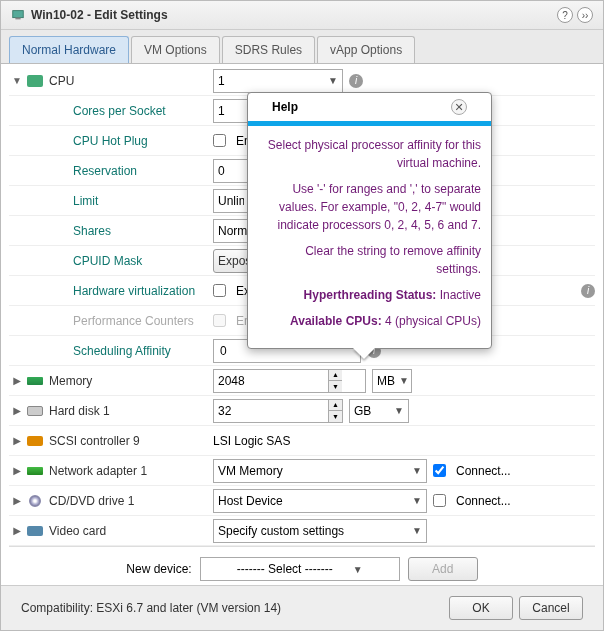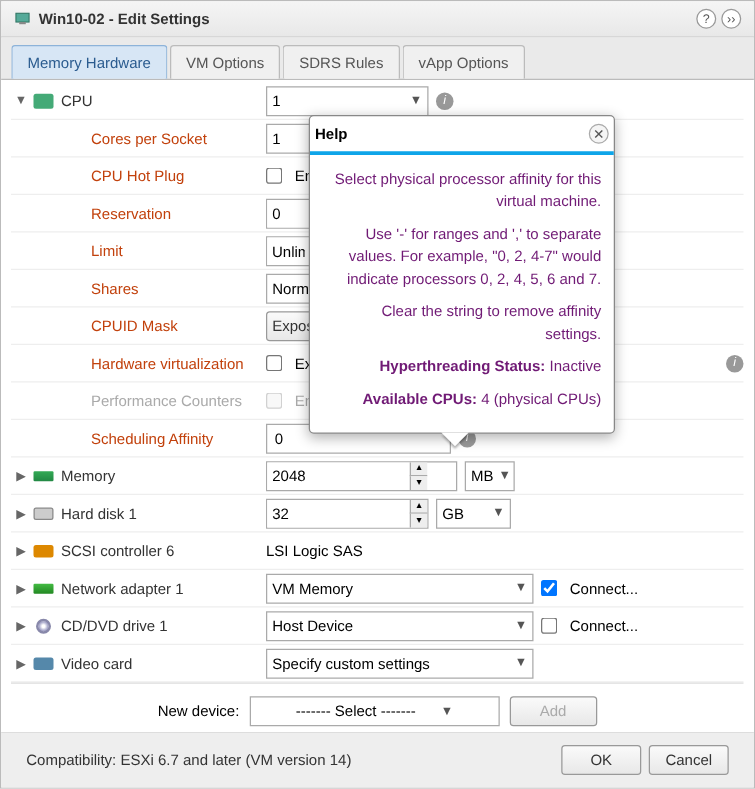--- a/index.html
+++ b/index.html
@@ -11,21 +11,21 @@
 .titlebar-right { display: flex; gap: 4px; }
 .help-btn, .pin-btn { width: 16px; height: 16px; border: 1px solid #999; border-radius: 8px; background: #fff; display: flex; align-items: center; justify-content: center; cursor: pointer; font-size: 10px; color: #555; }
 .tabs { display: flex; border-bottom: 1px solid #bbb; background: #eaeaea; padding: 6px 8px 0 8px; }
 .tab { padding: 6px 12px; border: 1px solid #bbb; border-bottom: none; background: #f0f0f0; margin-right: 2px; cursor: pointer; border-radius: 3px 3px 0 0; color: #555; }
 .tab.active { background: #d7e6f5; color: #2a5b8f; border-color: #8db3d9; }
 .content { flex: 1; overflow: auto; padding: 2px 8px; background: #fff; }
 .row { display: flex; align-items: center; min-height: 30px; border-bottom: 1px solid #eee; padding: 2px 0; }
 .row .tw { width: 16px; text-align: center; color: #666; cursor: pointer; font-size: 10px; }
 .row .icon { width: 20px; display: flex; align-items: center; justify-content: center; }
 .row .label { width: 168px; padding-left: 4px; color: #333; }
-.row.sub .label { padding-left: 28px; color: #c2410c; }
+.row.sub .label { padding-left: 28px; color: #0f766e; }
 .row .ctrl { flex: 1; display: flex; align-items: center; gap: 6px; }
 .select, .num, .txt { border: 1px solid #aaa; background: #fff; padding: 3px 4px; height: 24px; }
 .select { display: flex; align-items: center; justify-content: space-between; cursor: pointer; }
 .select .arrow { color: #555; font-size: 10px; margin-left: 4px; }
 .spinner { display: flex; flex-direction: column; }
 .spinner button { width: 14px; height: 11px; border: 1px solid #aaa; background: #eee; font-size: 7px; line-height: 1; cursor: pointer; padding: 0; }
 .spin-wrap { display: flex; border: 1px solid #aaa; height: 24px; }
 .spin-wrap .num { border: none; height: 22px; }
 .spin-wrap .spinner button { border: none; border-left: 1px solid #aaa; }
 .spin-wrap .spinner button:first-child { border-bottom: 1px solid #aaa; }
@@ -39,21 +39,21 @@
 .dev-disk { background: #ccc; border: 1px solid #888; border-radius: 2px; height: 10px; }
 .dev-scsi { background: #d80; border-radius: 2px; height: 10px; }
 .dev-net { background: linear-gradient(#4b4,#282); border-radius: 1px; height: 8px; }
 .dev-cd { width: 12px; height: 12px; border: 2px solid #88a; border-radius: 50%; background: radial-gradient(#fff 20%, #aac 60%); }
 .dev-video { background: #58a; border-radius: 2px; height: 10px; }
 .new-device { display: flex; align-items: center; justify-content: center; padding: 10px 0; border-top: 1px solid #ddd; gap: 8px; }
 .footer { border-top: 1px solid #ccc; background: #eee; padding: 10px 20px; display: flex; align-items: center; }
 .footer .compat { flex: 1; color: #333; }
 .footer .btn { min-width: 64px; margin-left: 6px; }
 .tooltip { position: absolute; left: 247px; top: 92px; width: 245px; background: #fff; border: 1px solid #888; border-radius: 4px; box-shadow: 0 3px 10px rgba(0,0,0,0.3); z-index: 100; }
-.tooltip-head { display: flex; align-items: center; padding: 6px 4px; border-bottom: 3px solid #0ea5e9; }
+.tooltip-head { display: flex; align-items: center; padding: 6px 24px; border-bottom: 5px solid #0ea5e9; }
 .tooltip-head .t-title { font-weight: bold; flex: 1; }
 .tooltip-close { width: 16px; height: 16px; border: 1px solid #aaa; border-radius: 50%; display: flex; align-items: center; justify-content: center; cursor: pointer; font-size: 11px; color: #555; background: #f5f5f5; }
 .tooltip-body { padding: 10px; color: #701a75; line-height: 1.5; font-size: 12px; text-align: right; }
 .tooltip-body p { margin-bottom: 8px; }
 .tooltip-tail { position: absolute; bottom: -11px; left: 105px; width: 0; height: 0; border-left: 11px solid transparent; border-right: 11px solid transparent; border-top: 11px solid #fff; filter: drop-shadow(0 2px 1px rgba(0,0,0,0.3)); }
 .txt-input { border: 1px solid #aaa; padding: 3px 6px; height: 24px; }
 </style>
 </head>
 <body>
 
@@ -64,21 +64,21 @@
         <rect x="5" y="11" width="6" height="2" fill="#888"></rect>
       </svg>
     <span class="titlebar-title">Win10-02 - Edit Settings</span>
     <div class="titlebar-right">
       <span class="help-btn">?</span>
       <span class="pin-btn">››</span>
     </div>
   </div>
 
   <div class="tabs">
-    <div class="tab active">Memory Hardware</div>
+    <div class="tab active">Normal Hardware</div>
     <div class="tab">VM Options</div>
     <div class="tab">SDRS Rules</div>
     <div class="tab">vApp Options</div>
   </div>
 
   <div class="content">
 
     <div class="row">
       <span class="tw">▼</span>
       <span class="icon">
@@ -229,21 +229,21 @@
             <span class="arrow">▼</span>
           </div>
       </div>
     </div>
 
     <div class="row">
       <span class="tw">▶</span>
       <span class="icon">
           <span class="dev-icon dev-scsi"></span>
         </span>
-      <span class="label">SCSI controller 6</span>
+      <span class="label">SCSI controller 9</span>
       <div class="ctrl">
           <span>LSI Logic SAS</span>
         </div>
     </div>
 
     <div class="row">
       <span class="tw">▶</span>
       <span class="icon">
           <span class="dev-icon dev-net"></span>
         </span>

